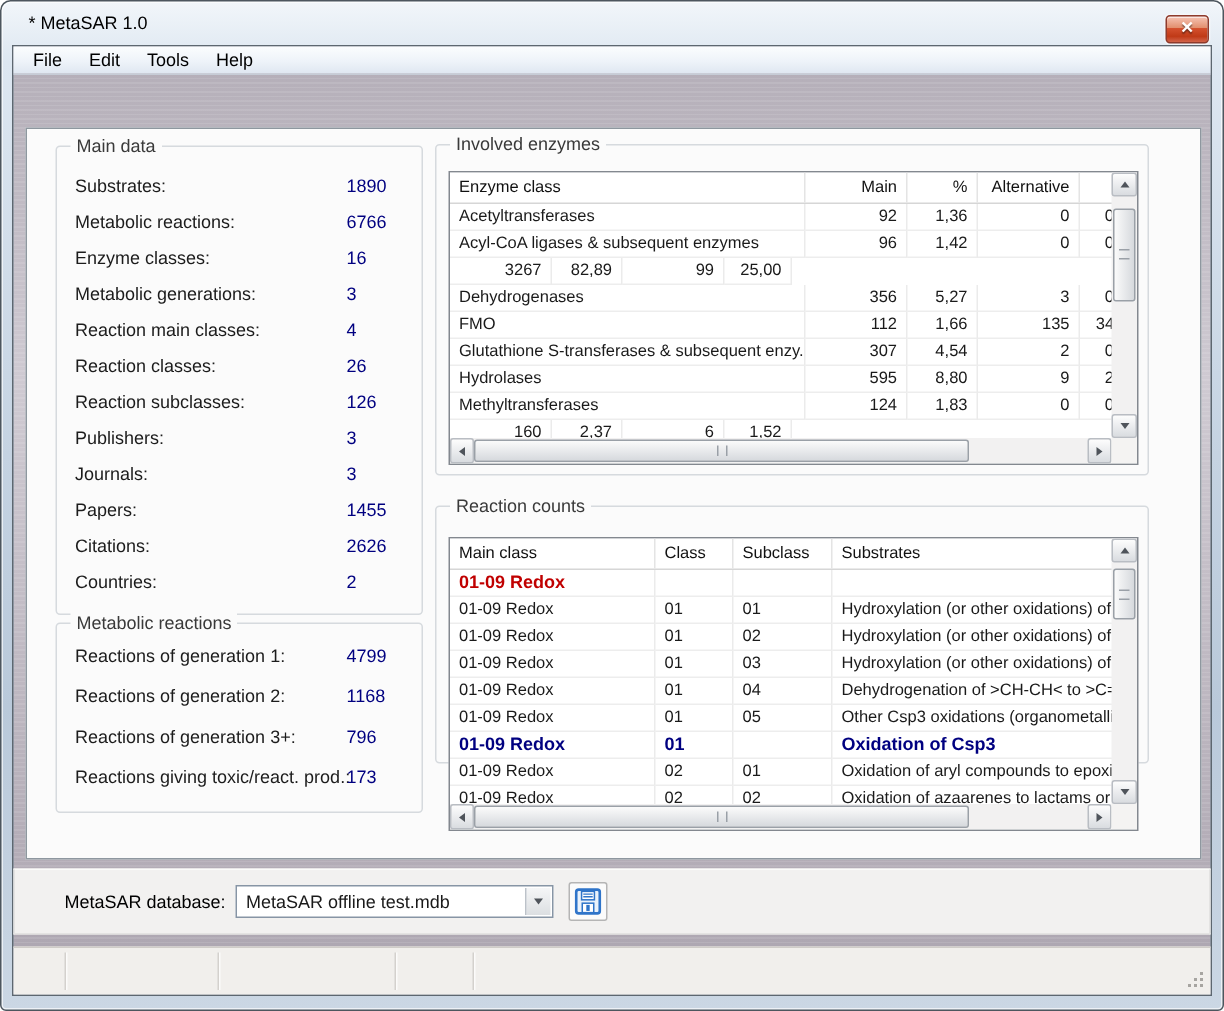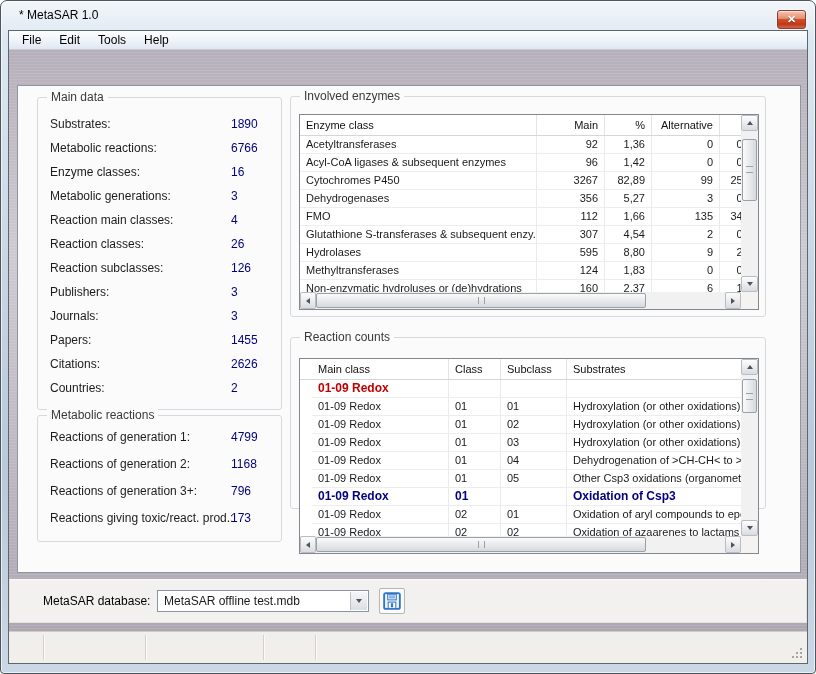--- a/index.html
+++ b/index.html
@@ -70,21 +70,21 @@
     border-bottom:1px solid #ededed;white-space:nowrap;overflow:hidden;flex:none;}
   .lv-row.bold-red .lv-cell{color:var(--highlight_red,#c00000);font-weight:bold;font-size:12px;}
   .lv-row.bold-navy .lv-cell{color:var(--value_navy,#000080);font-weight:bold;font-size:12px;}
   
   .enz .c0{width:237px;text-align:left;}
   .enz .c1{width:68px;text-align:right;}
   .enz .c2{width:47px;text-align:right;}
   .enz .c3{width:68px;text-align:right;}
   .enz .c4{width:45px;text-align:right;}
   
-  .rxn .c0{width:137px;margin-left:12px;}
+  .rxn .c0{width:137px;}
   .rxn .c1{width:52px;}
   .rxn .c2{width:66px;}
   .rxn .c3{width:200px;}
 
   
   .sbv{position:absolute;top:0;right:0;width:17px;bottom:17px;background:#f2f1f1;}
   .sbh{position:absolute;left:0;bottom:0;right:17px;height:17px;background:#f2f1f1;}
   .sb-corner{position:absolute;right:0;bottom:0;width:17px;height:17px;background:#f4f3f2;}
   .sb-btn{position:absolute;width:17px;height:16px;background:linear-gradient(180deg,#fdfdfd,#d9dce0);
     border:1px solid #b9bdc3;border-radius:2px;display:flex;align-items:center;justify-content:center;}
@@ -195,21 +195,20 @@
                 <div class="lv-cell c4">0,00</div>
               </div>
               <div class="lv-row">
                 <div class="lv-cell c0">Acyl-CoA ligases &amp; subsequent enzymes</div>
                 <div class="lv-cell c1">96</div>
                 <div class="lv-cell c2">1,42</div>
                 <div class="lv-cell c3">0</div>
                 <div class="lv-cell c4">0,00</div>
               </div>
               <div class="lv-row">
-                <div class="lv-cell c0">Cytochromes P450</div>
                 <div class="lv-cell c1">3267</div>
                 <div class="lv-cell c2">82,89</div>
                 <div class="lv-cell c3">99</div>
                 <div class="lv-cell c4">25,00</div>
               </div>
               <div class="lv-row">
                 <div class="lv-cell c0">Dehydrogenases</div>
                 <div class="lv-cell c1">356</div>
                 <div class="lv-cell c2">5,27</div>
                 <div class="lv-cell c3">3</div>
@@ -237,21 +236,20 @@
                 <div class="lv-cell c4">2,27</div>
               </div>
               <div class="lv-row">
                 <div class="lv-cell c0">Methyltransferases</div>
                 <div class="lv-cell c1">124</div>
                 <div class="lv-cell c2">1,83</div>
                 <div class="lv-cell c3">0</div>
                 <div class="lv-cell c4">0,00</div>
               </div>
               <div class="lv-row">
-                <div class="lv-cell c0">Non-enzymatic hydroluses or (de)hydrations</div>
                 <div class="lv-cell c1">160</div>
                 <div class="lv-cell c2">2,37</div>
                 <div class="lv-cell c3">6</div>
                 <div class="lv-cell c4">1,52</div>
               </div>
             </div>
           <div class="sbv">
             <div class="sb-btn up">
                 <div class="tri-up"></div>
               </div>

